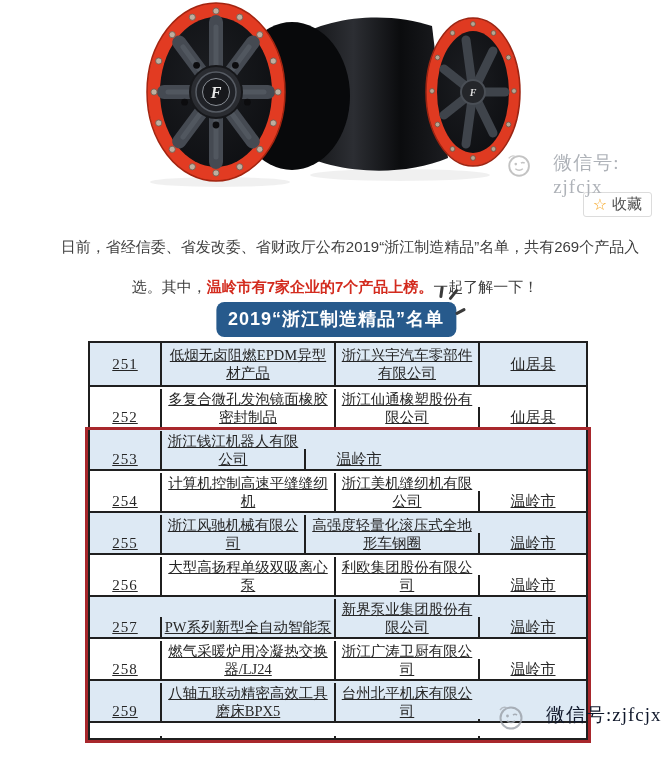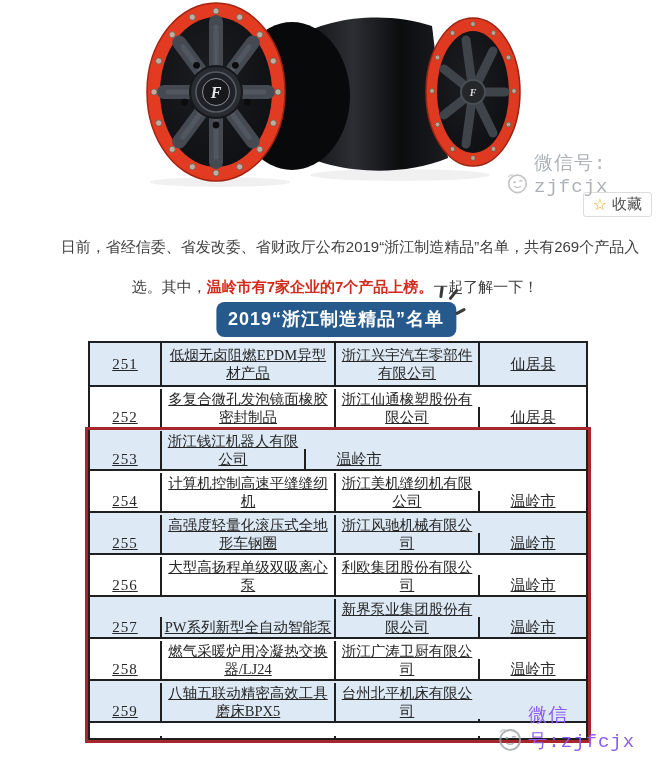--- a/index.html
+++ b/index.html
@@ -7,25 +7,25 @@
   body { font-family:"Liberation Sans", sans-serif; }
   #page {
     position:relative; width:667px; height:757px;
     background:#ffffff; overflow:hidden; margin:0 auto;
   }
 
   
   .photo { position:absolute; top:0; left:0; width:667px; height:190px; }
 
   
-  .wm { position:absolute; display:flex; align-items:flex-end; gap:4px;
+  .wm { position:absolute; display:flex; align-items:flex-start; gap:20px;
         color:#aeb2b8; font-size:19px; letter-spacing:1px; z-index:30;
-        font-family:Liberation Mono, monospace; }
+        font-family:Liberation Serif, serif; }
   .wm-top { top:150px; left:505px; }
-  .wm-bottom { top:702px; left:496px; color:#8b5cf6; }
+  .wm-bottom { top:702px; left:496px; color:#0f172a; }
   .wm svg { opacity:.8; }
 
   
   .fav {
     position:absolute; top:192px; right:15px; height:25px;
     display:flex; align-items:center; gap:5px; padding:0 9px;
     background:#ffffff; border:1px solid #dcdcdc; border-radius:3px;
     font-size:15px; color:#4d4d4d; cursor:pointer;
   }
   .fav .star { color:#f5a31d; font-size:16px; line-height:1; }
@@ -229,22 +229,22 @@
         <div class="td c4">温岭市</div>
       </div>
       <div class="tr">
         <div class="td c1">254</div>
         <div class="td c2">计算机控制高速平缝缝纫机</div>
         <div class="td c3">浙江美机缝纫机有限公司</div>
         <div class="td c4">温岭市</div>
       </div>
       <div class="tr shade">
         <div class="td c1">255</div>
+        <div class="td c3">浙江风驰机械有限公司</div>
         <div class="td c2">高强度轻量化滚压式全地形车钢圈</div>
-        <div class="td c3">浙江风驰机械有限公司</div>
         <div class="td c4">温岭市</div>
       </div>
       <div class="tr">
         <div class="td c1">256</div>
         <div class="td c2">大型高扬程单级双吸离心泵</div>
         <div class="td c3">利欧集团股份有限公司</div>
         <div class="td c4">温岭市</div>
       </div>
       <div class="tr shade">
         <div class="td c1">257</div>

